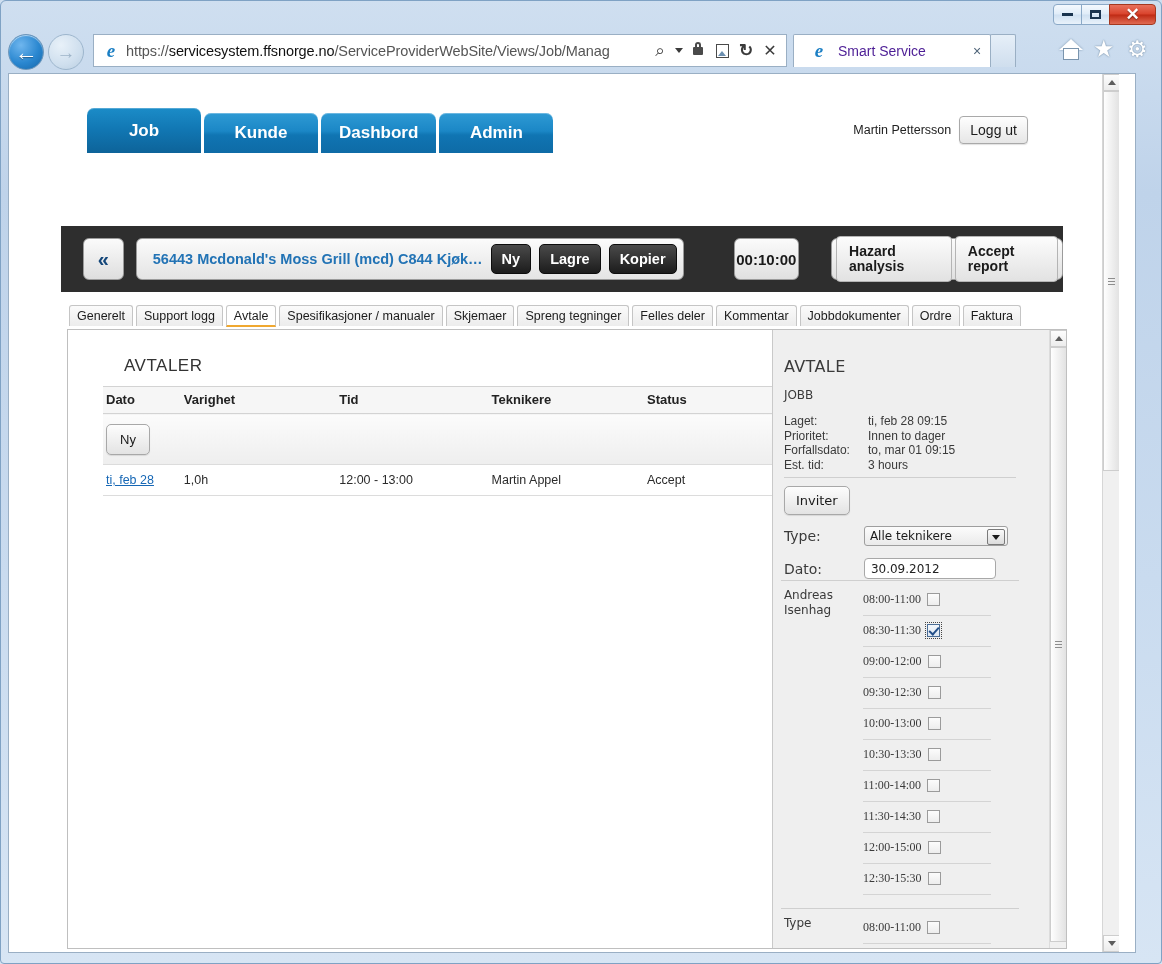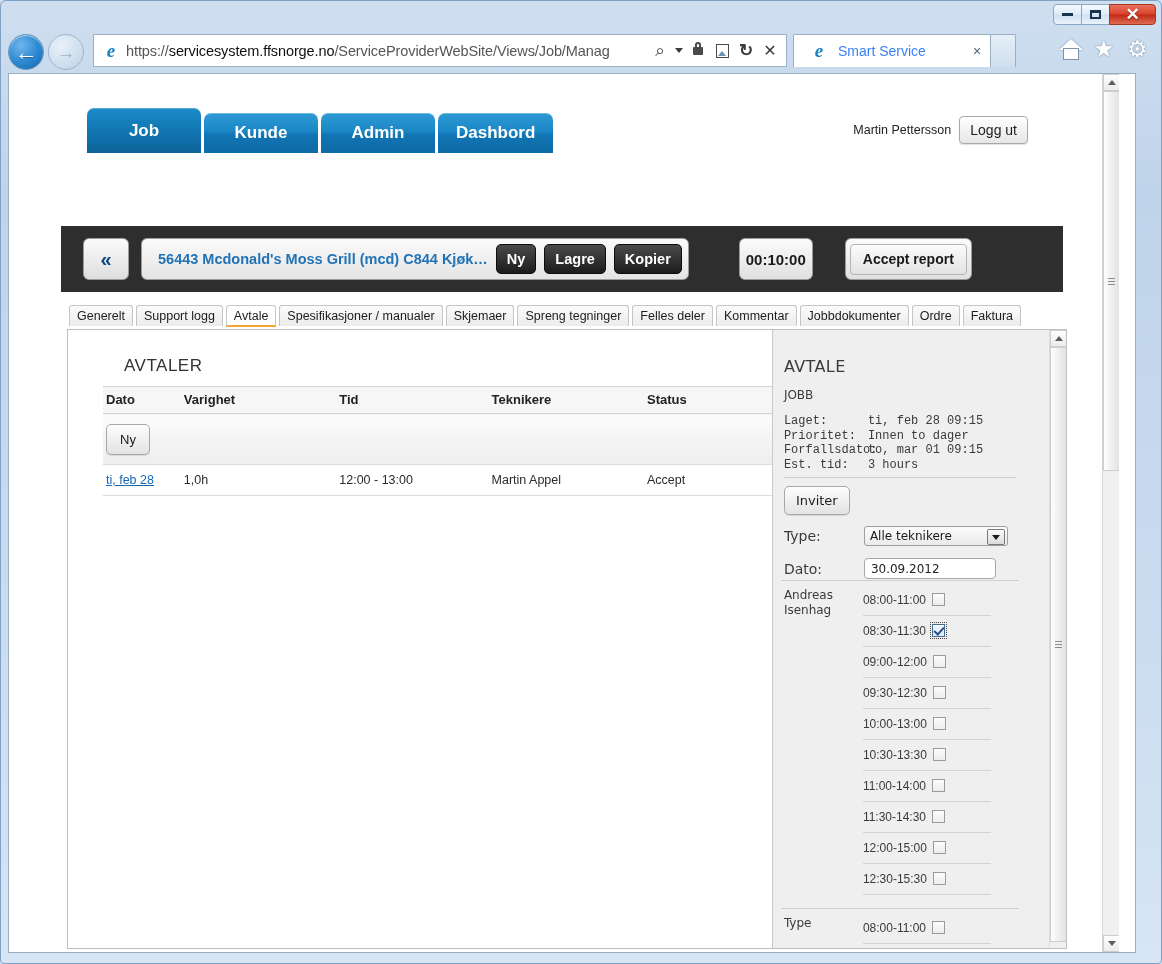--- a/index.html
+++ b/index.html
@@ -123,21 +123,21 @@
     display: flex; align-items: stretch; height: 33px;
   }
   #browser-tab {
     width: 198px; height: 33px; box-sizing: border-box;
     background: #fff;
     border: 1px solid #9aafc4; border-bottom: none;
     display: flex; align-items: center; padding: 0 4px 0 8px;
     border-radius: 2px 2px 0 0;
   }
   #browser-tab .tab-title {
-    flex: 1 1 auto; font-size: 14px; color: #3b82f6; padding-left: 4px;
+    flex: 1 1 auto; font-size: 14px; color: #4c1d95; padding-left: 4px;
     overflow: hidden; white-space: nowrap;
   }
   .tab-close { color:#4e6378; font-size:14px; width:18px; text-align:center; }
   #newtab {
     width: 26px; height: 33px; box-sizing:border-box;
     background: linear-gradient(to bottom, #e6eff8, #cfdeee);
     border: 1px solid #9aafc4; border-bottom:none; margin-left:-1px;
     border-radius: 2px 2px 0 0;
   }
 
@@ -365,21 +365,21 @@
     font-family: "DejaVu Sans", sans-serif;
   }
   #rp-sub {
     position:absolute; left: 11px; top: 58px;
     font-size: 12px; color:#3a3a3a;
     font-family: "DejaVu Sans", sans-serif;
   }
   #meta {
     position:absolute; left: 11px; top: 84px; width: 235px;
     font-size: 12px; color:#3a3a3a; line-height: 14.5px;
-    font-family: Liberation Mono, monospace;
+    font-family: Liberation Sans, sans-serif;
   }
   #meta .row { display:flex; }
   #meta .k { width: 84px; flex:none; }
   #meta .v { flex:1 1 auto; }
   #meta-hr {
     position:absolute; left: 11px; top: 147px; width: 232px;
     border-top: 1px solid #cfcfcf;
   }
   #inviter {
     position:absolute; left: 11px; top: 156px;
@@ -418,21 +418,21 @@
   .tech-name {
     position:absolute; left: 11px;
     font-size: 12px; color:#3a3a3a; line-height:14.5px;
     font-family:"DejaVu Sans", sans-serif; width: 75px;
   }
   .slot {
     position:absolute; left: 90px; width: 128px;
     height: 31px; border-bottom: 1px solid #d4d4d4;
     display:flex; align-items:center;
   }
-  .slot .t { font-size: 12px; color:#3a3a3a; font-family:Liberation Sans, sans-serif; }
+  .slot .t { font-size: 12px; color:#3a3a3a; font-family:Liberation Serif, serif; }
   .cb {
     width: 13px; height: 13px; margin-left: 6px;
     background: linear-gradient(to bottom,#fcfcfc,#ededed);
     border:1px solid #9b9b9b; box-sizing:border-box;
     display:flex; align-items:center; justify-content:center;
   }
   .cb.checked {
     background: linear-gradient(to bottom,#f2f6fb,#dfe8f3);
     border-color:#4a6d96;
     outline: 1px dotted #444; outline-offset: 1px;
@@ -530,24 +530,24 @@
       <div id="appwrap">
 
         <div id="topnav">
             <div class="navtab active">
               <span>Job</span>
             </div>
             <div class="navtab">
               <span>Kunde</span>
             </div>
             <div class="navtab">
+              <span>Dashbord</span>
+            </div>
+            <div class="navtab">
               <span>Admin</span>
-            </div>
-            <div class="navtab">
-              <span>Dashbord</span>
             </div>
           </div>
 
         <div id="userbox">
           <span id="username">Martin Pettersson</span>
           <span id="logout">Logg ut</span>
         </div>
 
         <div id="jobbar">
           <div id="jobbar-inner">
@@ -555,20 +555,21 @@
             <div id="jobtitle-box">
               <span id="jobtitle">56443 Mcdonald's Moss Grill (mcd) C844 Kjøk…</span>
               <span class="darkbtn">Ny</span>
               <span class="darkbtn">Lagre</span>
               <span class="darkbtn">Kopier</span>
             </div>
             <div id="timerbox">
               <span id="timerval">00:10:00</span>
             </div>
             <div id="reportgroup">
+              <span class="greybtn">Hazard analysis</span>
               <span class="greybtn">Accept report</span>
             </div>
           </div>
         </div>
 
         <div id="subtabs">
             <div class="subtab">Generelt</div>
             <div class="subtab">Support logg</div>
             <div class="subtab active">Avtale</div>
             <div class="subtab">Spesifikasjoner / manualer</div>

